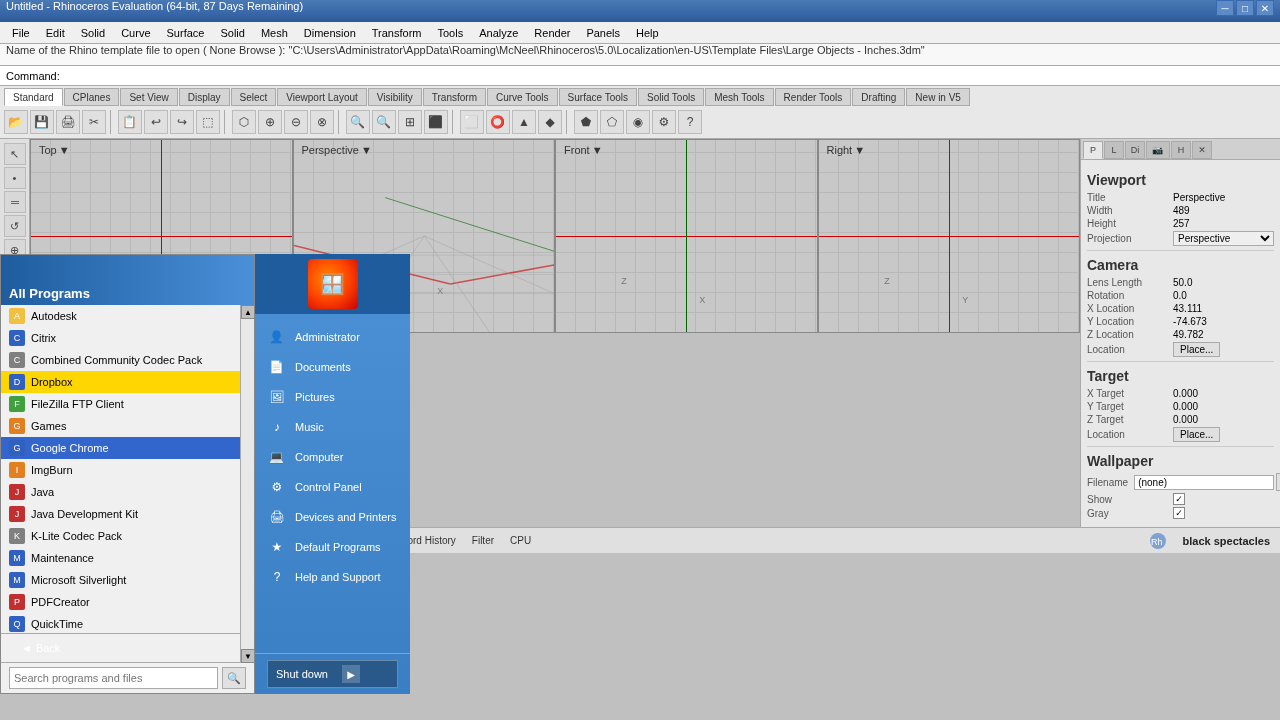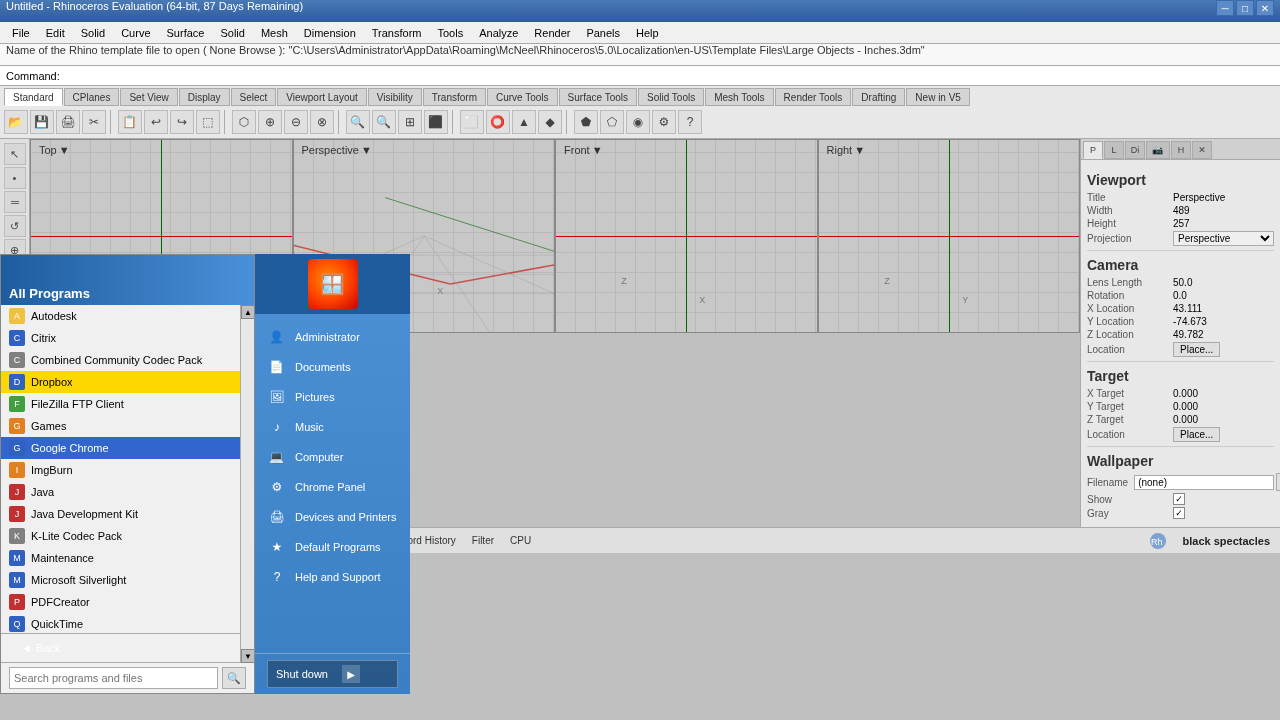--- a/index.html
+++ b/index.html
@@ -903,21 +903,21 @@
         <div class="right-menu-item">
           <span class="r-icon">♪</span>
           <span>Music</span>
         </div>
         <div class="right-menu-item">
           <span class="r-icon">💻</span>
           <span>Computer</span>
         </div>
         <div class="right-menu-item">
           <span class="r-icon">⚙</span>
-          <span>Chrome Panel</span>
+          <span>Control Panel</span>
         </div>
         <div class="right-menu-item">
           <span class="r-icon">🖨</span>
           <span>Devices and Printers</span>
         </div>
         <div class="right-menu-item">
           <span class="r-icon">★</span>
           <span>Default Programs</span>
         </div>
         <div class="right-menu-item">

